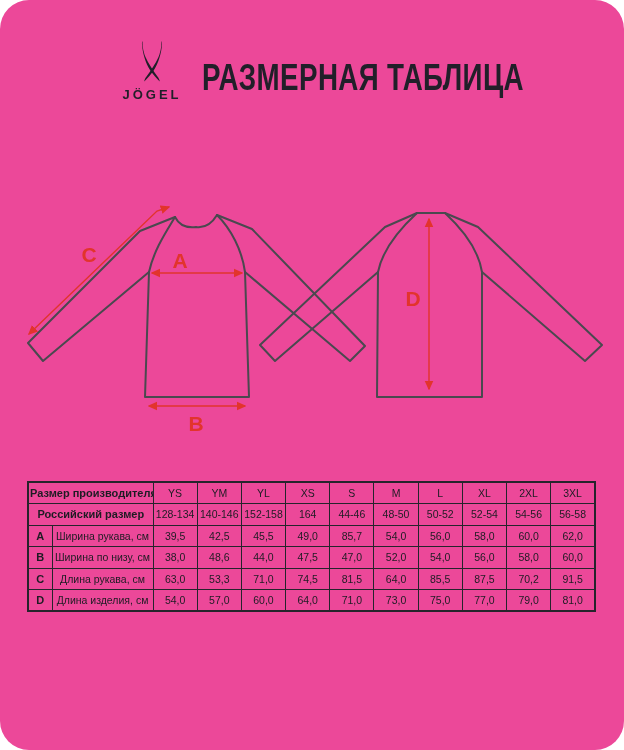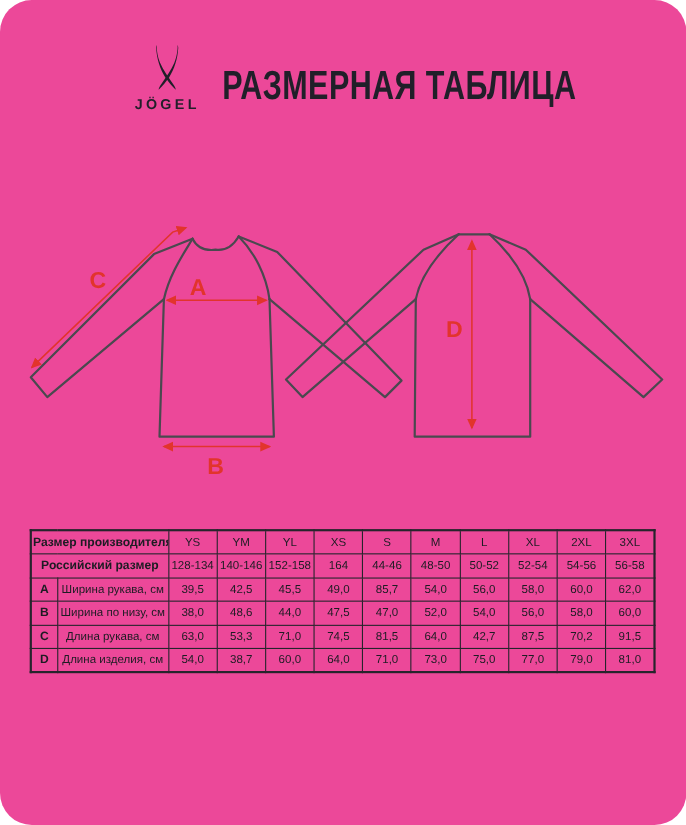--- a/index.html
+++ b/index.html
@@ -162,30 +162,30 @@
       </tr>
       <tr>
         <td class="letter">C</td>
         <td>Длина рукава, см</td>
         <td>63,0</td>
         <td>53,3</td>
         <td>71,0</td>
         <td>74,5</td>
         <td>81,5</td>
         <td>64,0</td>
-        <td>42,7</td>
+        <td>85,5</td>
         <td>87,5</td>
         <td>70,2</td>
         <td>91,5</td>
       </tr>
       <tr>
         <td class="letter">D</td>
         <td>Длина изделия, см</td>
         <td>54,0</td>
-        <td>38,7</td>
+        <td>57,0</td>
         <td>60,0</td>
         <td>64,0</td>
         <td>71,0</td>
         <td>73,0</td>
         <td>75,0</td>
         <td>77,0</td>
         <td>79,0</td>
         <td>81,0</td>
       </tr>
     </tbody>

